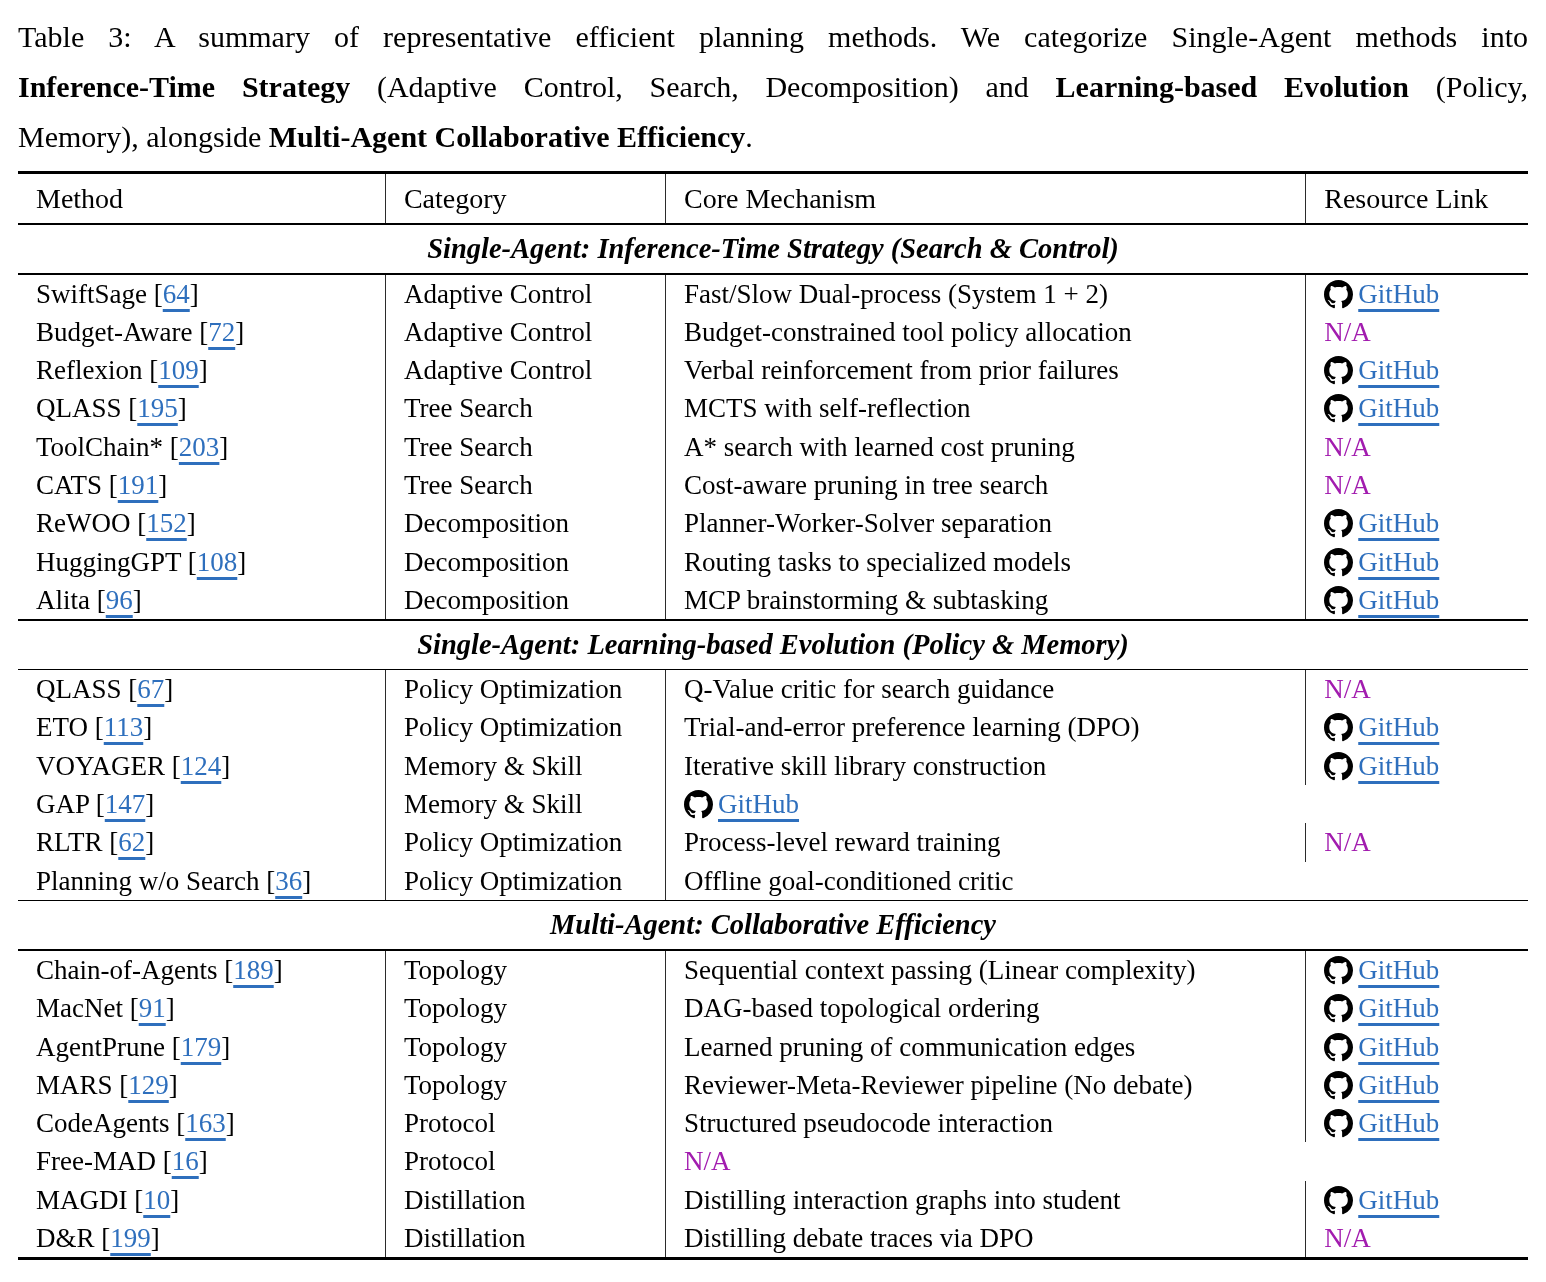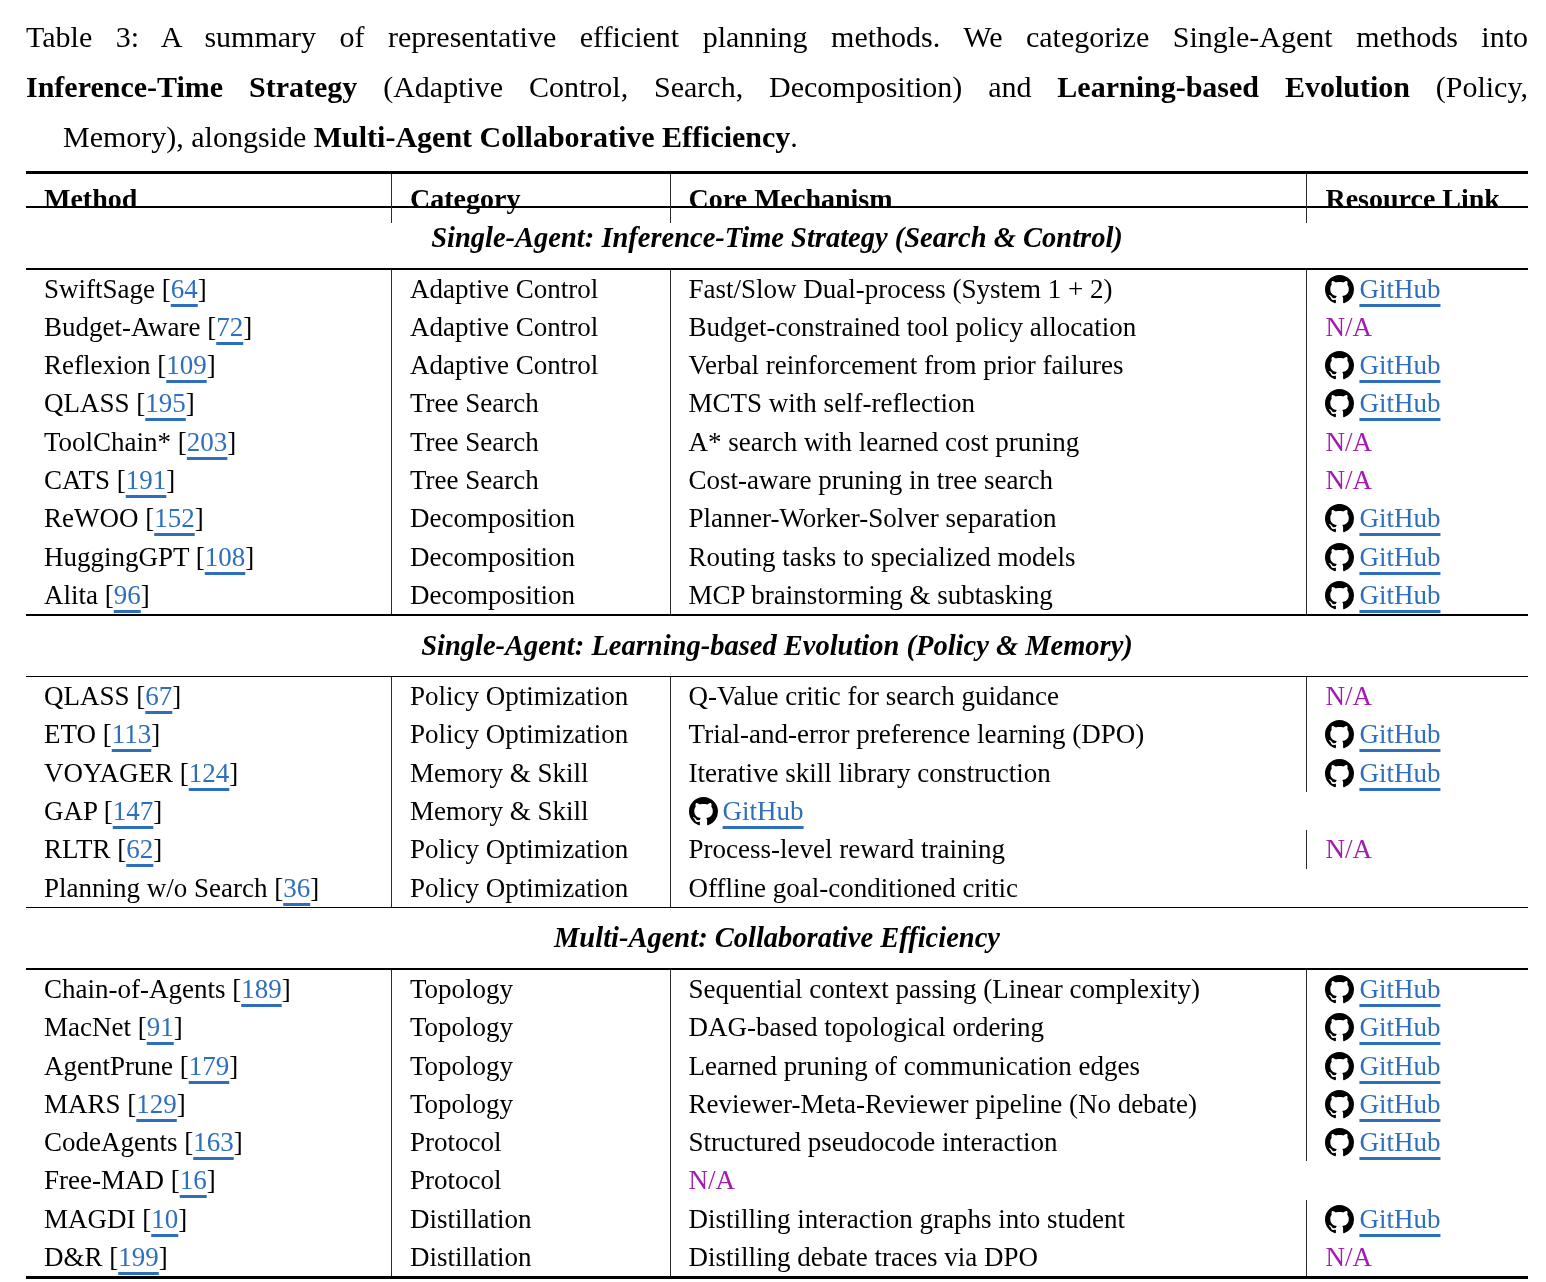--- a/index.html
+++ b/index.html
@@ -1,46 +1,46 @@
 <!DOCTYPE html>
 <html><head>
 <meta charset="utf-8">
 <style>
   html,body { margin:0; padding:0; }
   body {
     width:1546px; height:1282px; background:#ffffff; overflow:hidden;
     font-family:"Liberation Serif","DejaVu Serif",serif; color:#000;
   }
-  .page { padding:12px 18px 0 26px; }
+  .page { padding:12px 18px 0 18px; }
 
   
   .caption { font-size:30px; line-height:50px; margin-bottom:9px; }
   .cap-line { text-align:justify; text-align-last:justify; white-space:normal; }
-  .cap-line.last { text-align-last:left;margin-left:37px; }
+  .cap-line.last { text-align-last:left; }
   .bold { font-weight:bold; }
 
   
   .rule { background:#000; width:100%; }
   .rule.thick { height:3px; }
   .rule.med   { height:2px; }
   .rule.thin  { height:1.5px; }
 
   
   .grid4 { display:grid; grid-template-columns:24.3% 18.55% 42.4% 1fr; }
-  .thead { height:32px; font-weight:bold; font-size:28px; }
+  .thead { height:49px; font-weight:normal; font-size:28px; }
   .thead .cell { line-height:49px; }
   .row { height:38.3px; font-size:27px; }
   .row .cell { line-height:38.3px; }
   .cell {
     box-sizing:border-box; padding-left:18px; white-space:nowrap; overflow:visible;
   }
   .cell.sep { border-left:1.5px solid #2b2b2b; }
 
   .band {
-    height:60px; display:flex; align-items:center; justify-content:center;
+    height:48px; display:flex; align-items:center; justify-content:center;
     font-weight:bold; font-style:italic; font-size:28.5px;
   }
 
   
   a { cursor:pointer;text-align:center; }
   .ref, .res-label {
     color:#2e6fbd;
     text-decoration:underline;
     text-decoration-color:#2e6fbd;
     text-decoration-thickness:3px;

